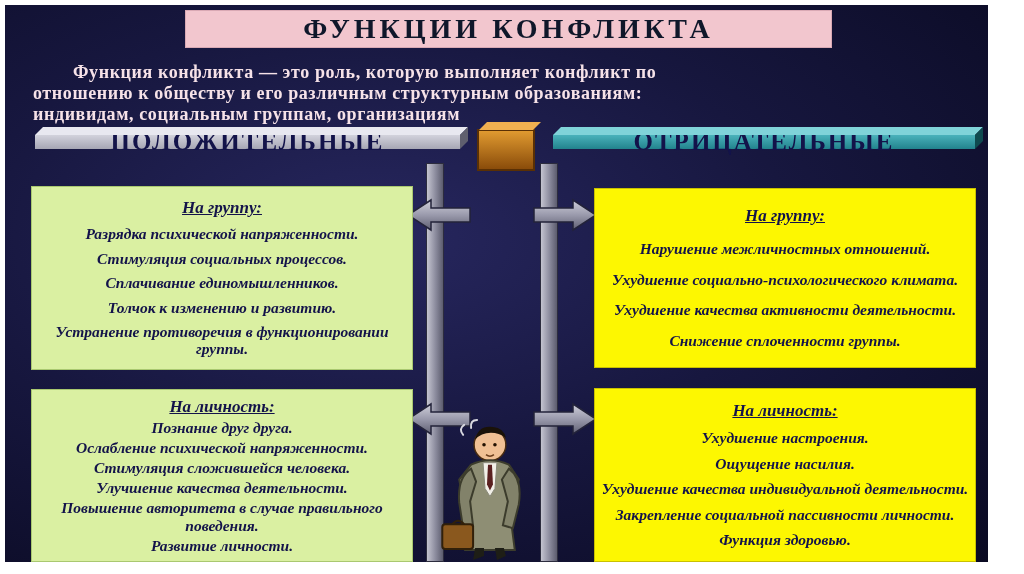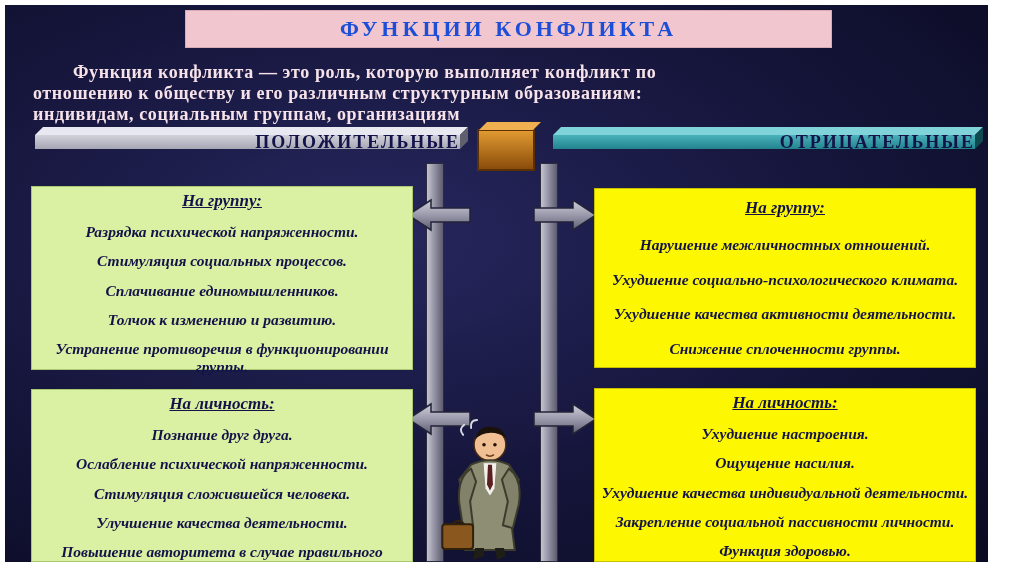--- a/index.html
+++ b/index.html
@@ -10,34 +10,34 @@
   }
   .slide{
     position:absolute;left:5px;top:5px;width:983px;height:557px;overflow:hidden;
     background:radial-gradient(ellipse at 38% 42%, #27275f 0%, #17173f 48%, #0a0a22 100%);
   }
   
   .title-box{
     position:absolute;left:180px;top:5px;width:645px;height:36px;
     background:#f2c6ce;border:1px solid #d9a9b4;
     display:flex;align-items:center;justify-content:center;
-    font-weight:bold;font-size:22px;letter-spacing:4px;color:#1d4ed8;
+    font-weight:bold;font-size:28px;letter-spacing:4px;color:#0f172a;
   }
   
   .definition{
     position:absolute;left:28px;top:57px;width:930px;
     color:#f6e2e8;font-weight:bold;font-size:18px;line-height:1.18;letter-spacing:.6px;
   }
   .definition .l1{padding-left:40px}
   .definition .l3{text-align:left;width:86%}
   
   .bar3d{
     position:absolute;height:14px;top:130px;
-    display:flex;align-items:center;justify-content:flex-end;
-    font-weight:bold;font-size:18px;letter-spacing:2px;color:#13134a;
+    display:flex;align-items:center;justify-content:center;
+    font-weight:bold;font-size:25px;letter-spacing:2px;color:#13134a;
   }
   .bar3d::before{
     content:"";position:absolute;left:0;top:-8px;width:100%;height:8px;
     transform:skewX(-45deg);transform-origin:bottom left;
   }
   .bar3d::after{
     content:"";position:absolute;right:-8px;top:0;width:8px;height:100%;
     transform:skewY(-45deg);transform-origin:top left;
   }
   .bar-gray{left:30px;width:425px;background:linear-gradient(to bottom,#d2d2dc,#a6a6b4)}
@@ -62,21 +62,21 @@
     background:linear-gradient(to right,#c4c4d0,#8a8a9c 55%,#5c5c6e);
     border:1px solid #2c2c3e;box-sizing:border-box;
   }
   .vbar-left{left:421px}
   .vbar-right{left:535px}
   .arrow{position:absolute;width:64px;height:36px}
   
   .box{
     position:absolute;box-sizing:border-box;padding:4px 4px;
     display:flex;flex-direction:column;justify-content:space-evenly;align-items:center;
-    text-align:center;font-style:italic;font-weight:bold;color:#13134a;gap:12px;
+    text-align:center;font-style:italic;font-weight:bold;color:#13134a;
   }
   .box .box-title{font-size:17px;text-decoration:underline}
   .box .item{font-size:15.5px;line-height:1.12}
   .green{background:#daf0a2;border:1px solid #a9c870}
   .yellow{background:#fdf701;border:1px solid #c9c100}
   #box-pos-group{left:26px;top:181px;width:382px;height:184px}
   #box-pos-person{left:26px;top:384px;width:382px;height:173px}
   #box-neg-group{left:589px;top:183px;width:382px;height:180px}
   #box-neg-person{left:589px;top:383px;width:382px;height:174px}
   .figure{position:absolute;left:428px;top:408px;width:106px;height:149px}

